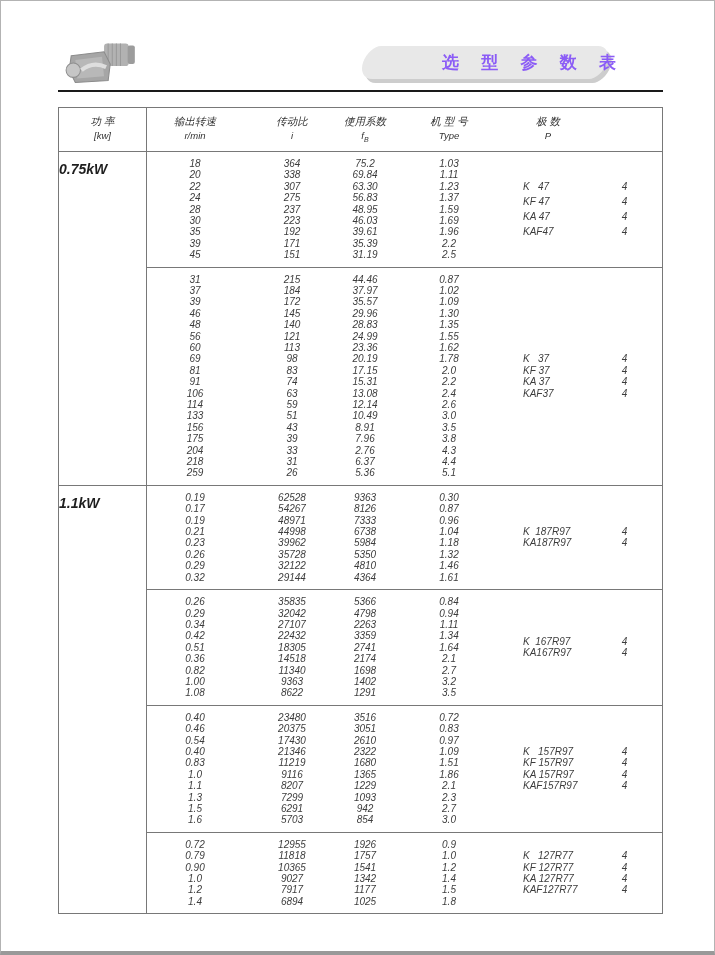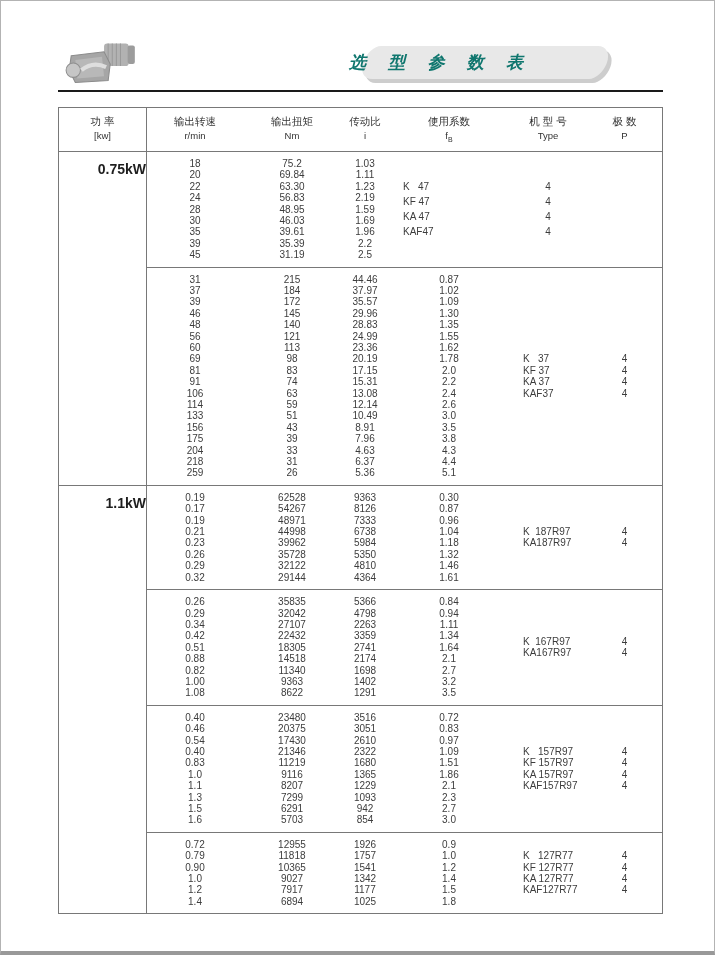--- a/index.html
+++ b/index.html
@@ -20,51 +20,52 @@
   .banner { position:absolute; left:348px; top:42px; width:276px; height:42px; }
   .banner-shape {
     position:absolute; left:14px; top:3px; width:244px; height:33px;
     background:#e8e8e8;
     border-radius:12px 15px 12px 15px / 16px 17px 16px 17px;
     transform:skewX(-20deg);
     box-shadow:5px 4px 0 #cdcdcd;
   }
   .banner-text {
     position:absolute; left:0; top:8px; width:100%;
-    text-align:left;
+    text-align:right;
     font-family:"Liberation Serif","DejaVu Serif",serif;
-    font-style:italic; font-weight:600;
+    font-weight:600;
     font-size:17px; letter-spacing:9px;
-    color:#0f766e; white-space:nowrap;
+    color:#8b5cf6; white-space:nowrap;
   }
   .rule { margin-left:57px; width:605px; height:2px; background:#1a1a1a; }
 
   
   .gtable {
     margin:15px 0 0 57px; width:605px;
     box-sizing:border-box;
     border:1px solid #787878;
     background:#fff;
+    font-style:italic;
   }
   .thead {
     display:grid;
     grid-template-columns:88px 96px 98px 48px 120px 78px 1fr;
     border-bottom:1px solid #787878;
   }
   .th { text-align:center; padding:5px 0 4px; }
   .th-power { border-right:1px solid #787878; }
   .th .cn   { font-size:10.5px; line-height:16px; color:#333333; }
   .th .unit { font-size:9.5px;  line-height:14px; color:#333333; }
   .th sub   { font-size:7px; }
 
   .section { display:grid; grid-template-columns:88px 1fr; }
   .section + .section { border-top:1px solid #787878; }
   .power-cell {
     border-right:1px solid #787878;
-    text-align:right; padding-top:9px;
+    text-align:left; padding-top:9px;
     font-size:14px; font-weight:bold; color:#1e1e1e;
   }
   .block {
     display:grid;
     grid-template-columns:96px 98px 48px 120px 78px 1fr;
     align-items:center;
     padding:6px 0;
   }
   .block + .block { border-top:1px solid #787878; }
   .cell { font-size:10px; color:#3c3c3c; }
@@ -101,24 +102,20 @@
     <div class="thead">
       <div class="th th-power">
         <div class="cn">功 率</div>
         <div class="unit">[kw]</div>
       </div>
       <div class="th">
         <div class="cn">输出转速</div>
         <div class="unit">r/min</div>
       </div>
       <div class="th">
-        <div class="cn">输出扭矩</div>
-        <div class="unit">Nm</div>
-      </div>
-      <div class="th">
         <div class="cn">传动比</div>
         <div class="unit">i</div>
       </div>
       <div class="th">
         <div class="cn">使用系数</div>
         <div class="unit"><span>f</span><sub>B</sub></div>
       </div>
       <div class="th">
         <div class="cn">机 型 号</div>
         <div class="unit">Type</div>
@@ -138,35 +135,46 @@
                 <div>20</div>
                 <div>22</div>
                 <div>24</div>
                 <div>28</div>
                 <div>30</div>
                 <div>35</div>
                 <div>39</div>
                 <div>45</div>
               </div>
               <div class="cell num">
+                <div>364</div>
+                <div>338</div>
+                <div>307</div>
+                <div>275</div>
+                <div>237</div>
+                <div>223</div>
+                <div>192</div>
+                <div>171</div>
+                <div>151</div>
+              </div>
+              <div class="cell num">
                 <div>75.2</div>
                 <div>69.84</div>
                 <div>63.30</div>
                 <div>56.83</div>
                 <div>48.95</div>
                 <div>46.03</div>
                 <div>39.61</div>
                 <div>35.39</div>
                 <div>31.19</div>
               </div>
               <div class="cell num">
                 <div>1.03</div>
                 <div>1.11</div>
                 <div>1.23</div>
-                <div>2.19</div>
+                <div>1.37</div>
                 <div>1.59</div>
                 <div>1.69</div>
                 <div>1.96</div>
                 <div>2.2</div>
                 <div>2.5</div>
               </div>
               <div class="cell type-cell"><div>K   47</div><div>KF 47</div><div>KA 47</div><div>KAF47</div></div>
               <div class="cell poles-cell">
                 <div>4</div>
                 <div>4</div>
@@ -224,21 +232,21 @@
                 <div>24.99</div>
                 <div>23.36</div>
                 <div>20.19</div>
                 <div>17.15</div>
                 <div>15.31</div>
                 <div>13.08</div>
                 <div>12.14</div>
                 <div>10.49</div>
                 <div>8.91</div>
                 <div>7.96</div>
-                <div>4.63</div>
+                <div>2.76</div>
                 <div>6.37</div>
                 <div>5.36</div>
               </div>
               <div class="cell num">
                 <div>0.87</div>
                 <div>1.02</div>
                 <div>1.09</div>
                 <div>1.30</div>
                 <div>1.35</div>
                 <div>1.55</div>
@@ -315,21 +323,21 @@
                 <div>4</div>
               </div>
             </div>
             <div class="block">
               <div class="cell num">
                 <div>0.26</div>
                 <div>0.29</div>
                 <div>0.34</div>
                 <div>0.42</div>
                 <div>0.51</div>
-                <div>0.88</div>
+                <div>0.36</div>
                 <div>0.82</div>
                 <div>1.00</div>
                 <div>1.08</div>
               </div>
               <div class="cell num">
                 <div>35835</div>
                 <div>32042</div>
                 <div>27107</div>
                 <div>22432</div>
                 <div>18305</div>

